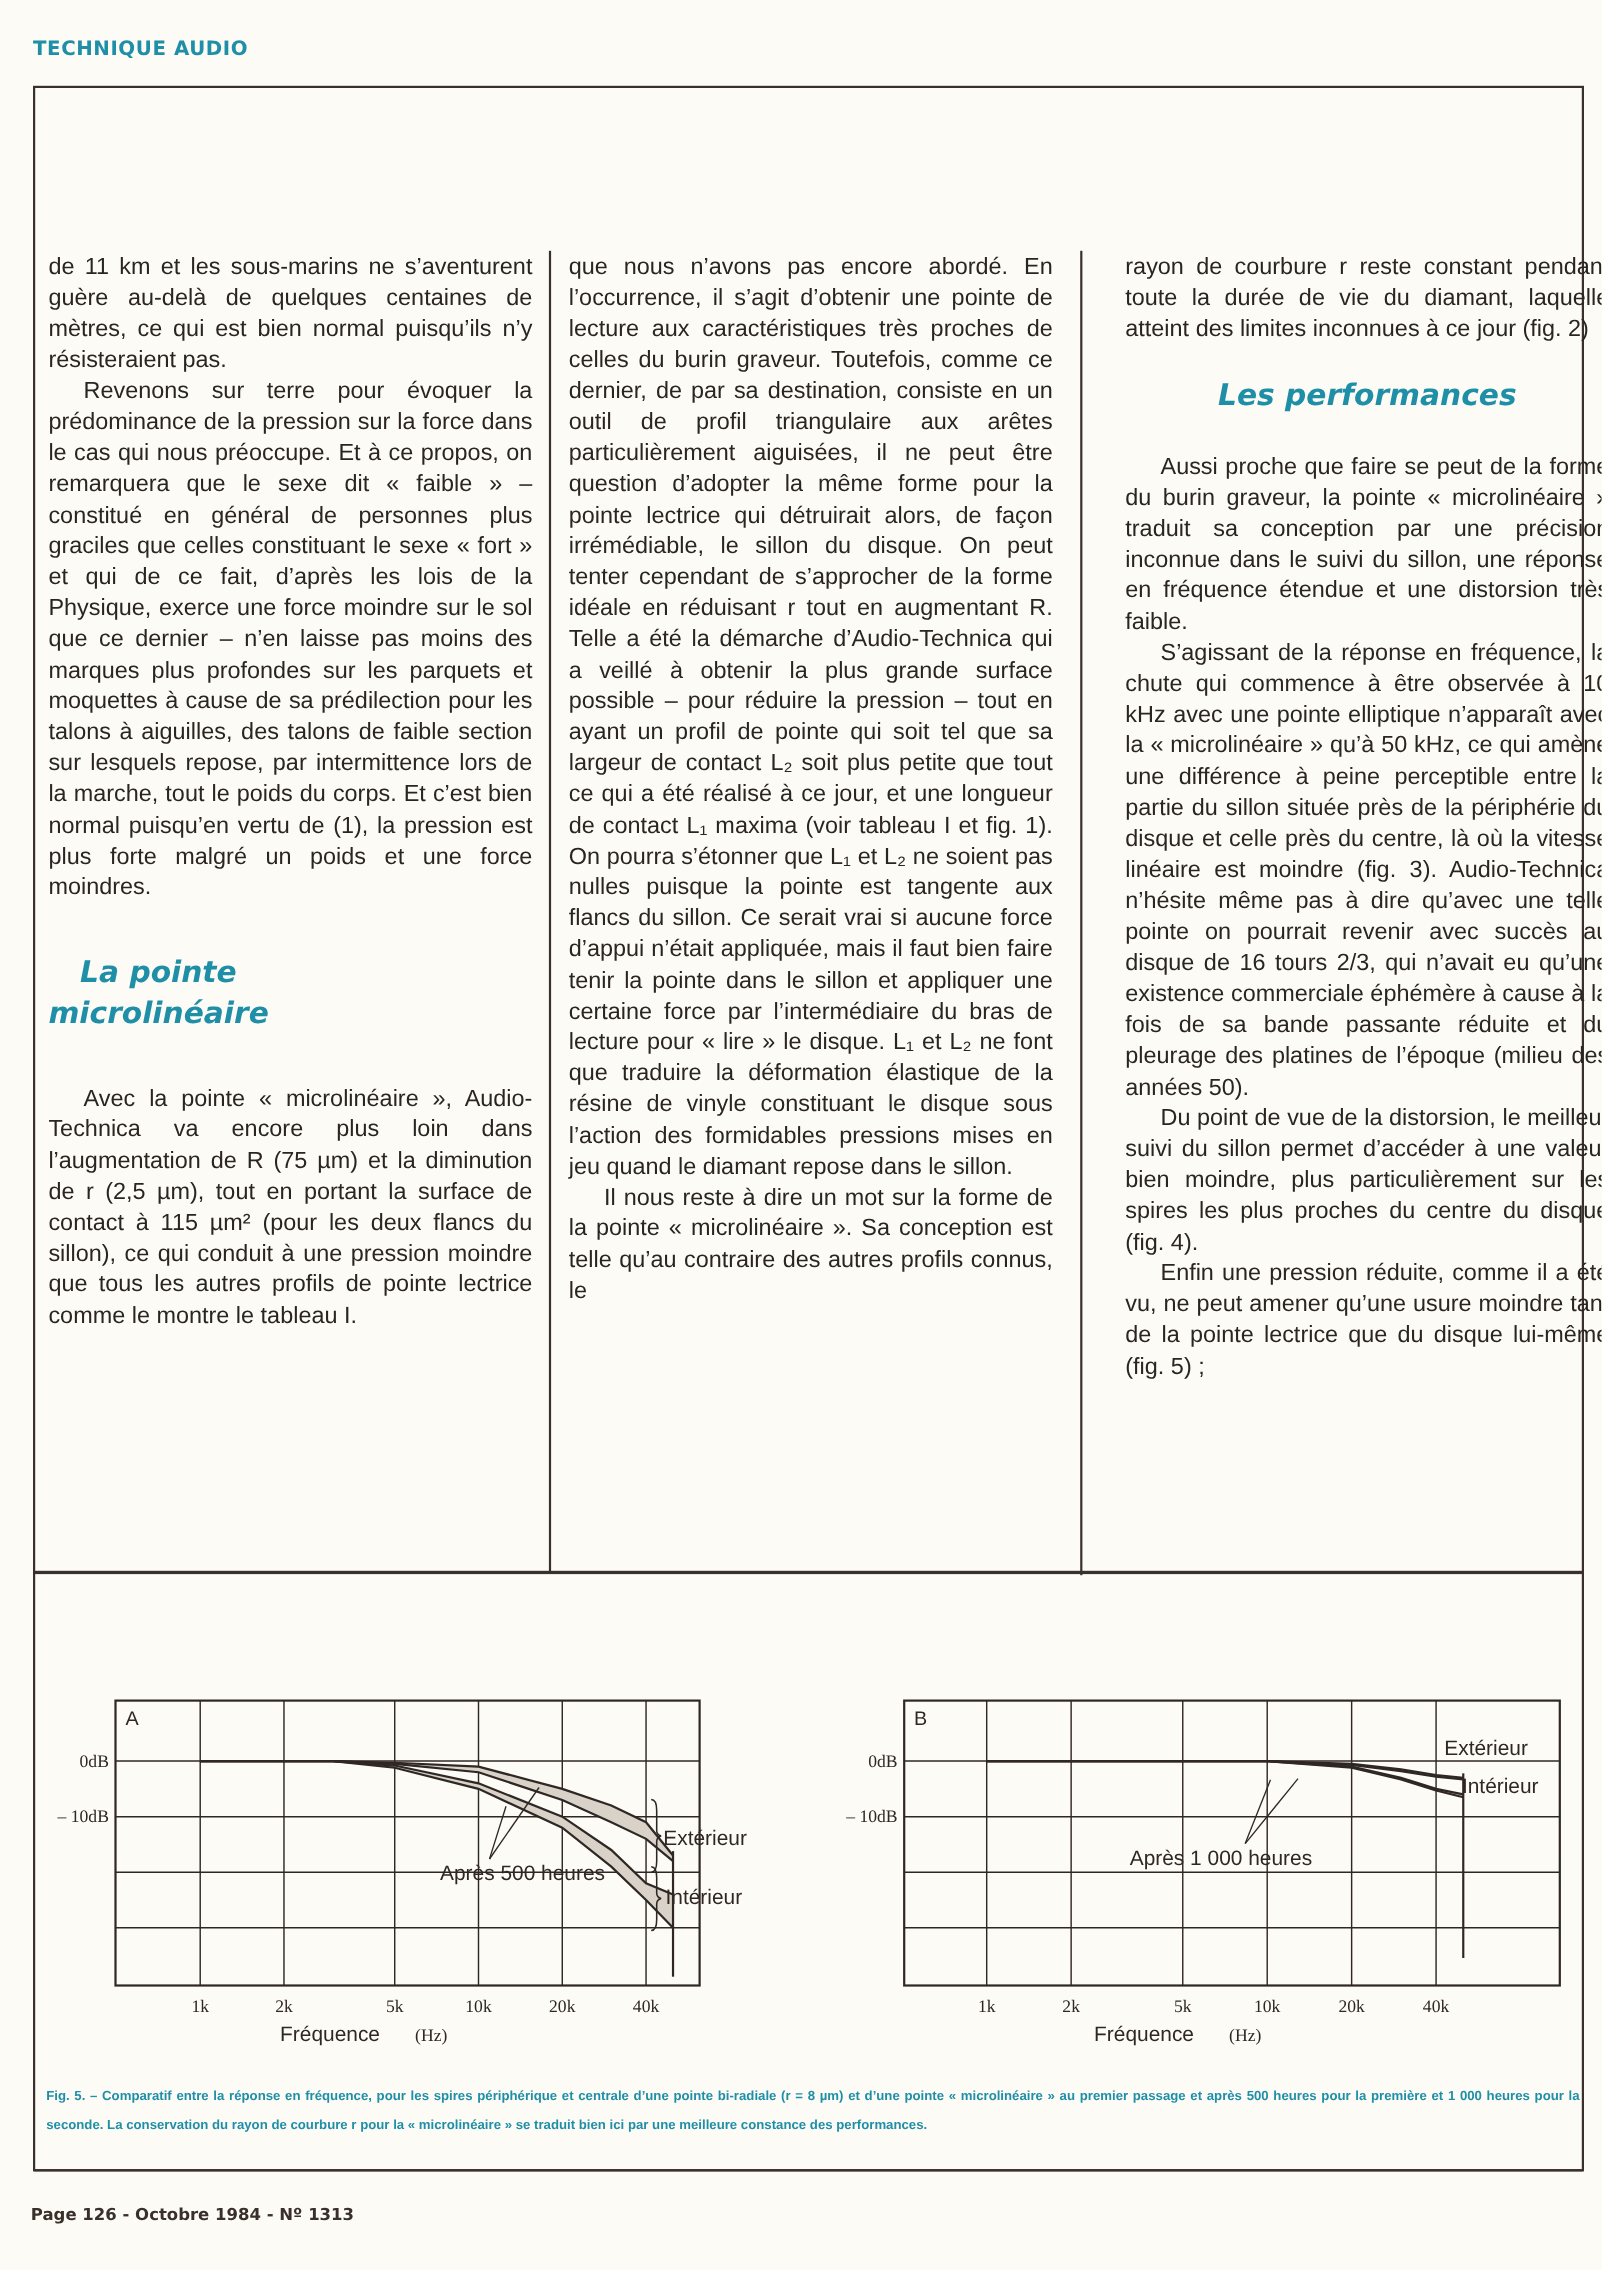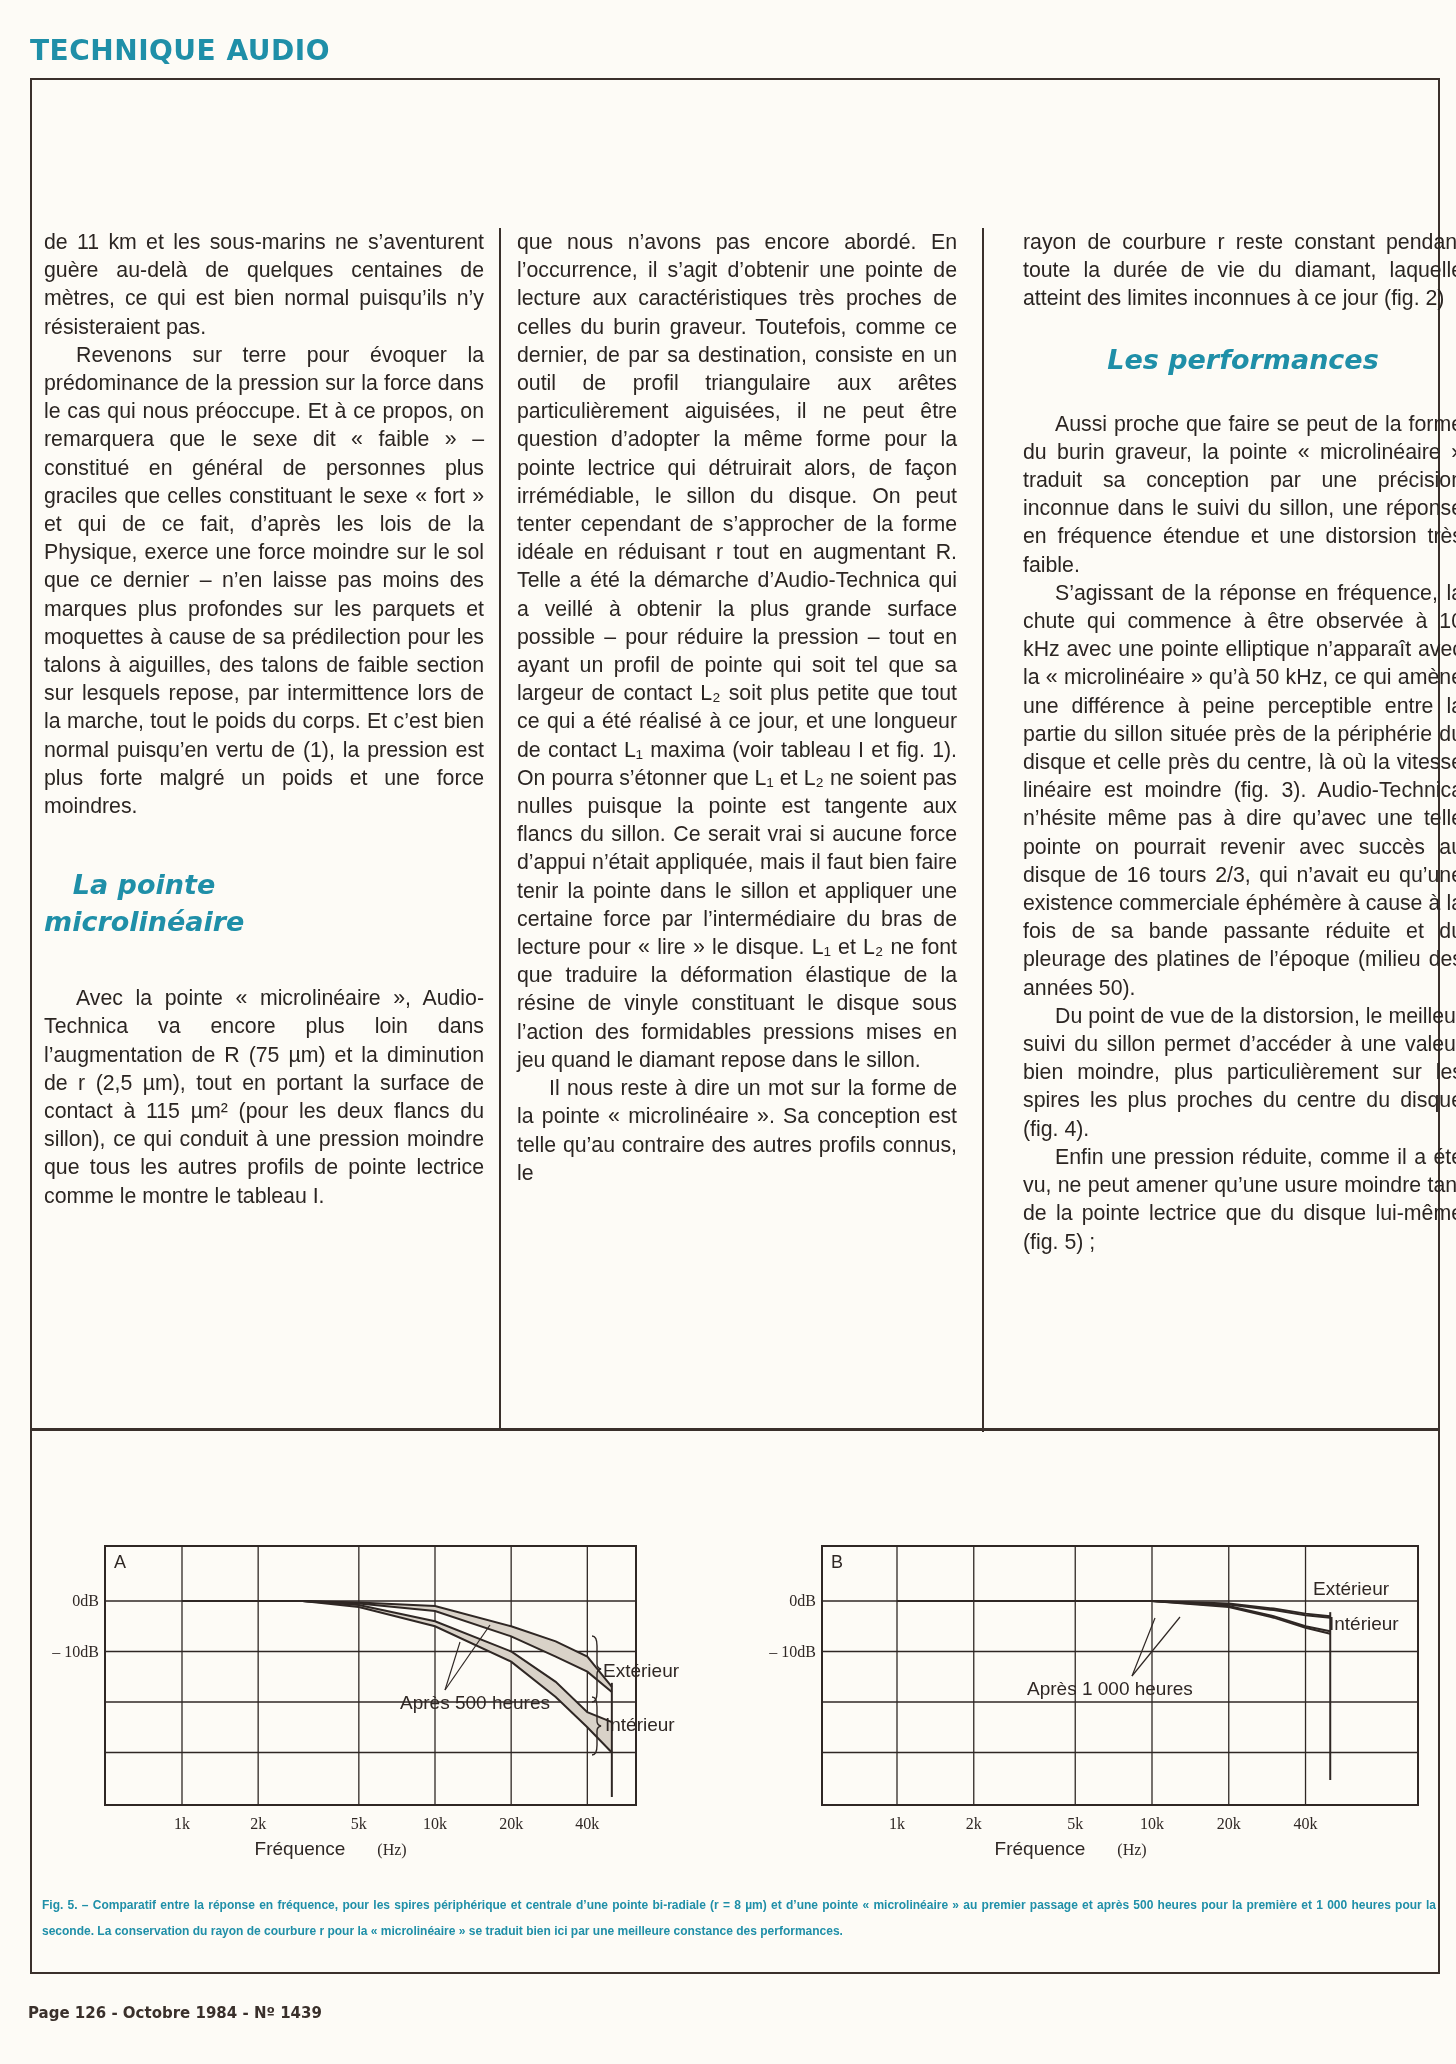--- a/index.html
+++ b/index.html
@@ -3,21 +3,21 @@
 <meta charset="utf-8">
 <style>
   html, body { margin:0; padding:0; }
   body {
     width:1456px; height:2064px; position:relative; overflow:hidden;
     background:#fdfbf6; color:#2b2522;
     font-family:"Liberation Sans", sans-serif;
   }
   .header-title {
     position:absolute; left:30px; top:34px;
-    font-family:"DejaVu Sans", sans-serif; font-weight:bold; font-size:28px;
+    font-family:"DejaVu Sans", sans-serif; font-weight:bold; font-size:18px;
     color:#1f8fa8; letter-spacing:0.5px;
   }
   .frame {
     position:absolute; left:30px; top:78px; width:1410px; height:1896px;
     border:2px solid #3a302b; box-sizing:border-box;
   }
   .col-divider { position:absolute; width:2px; background:#3a302b; }
   .h-divider { position:absolute; height:3px; background:#3a302b; }
   .column {
     position:absolute; top:228px; width:440px;
@@ -143,13 +143,13 @@
     <polyline points="157,71 233.7626488943152,71 335.2373511056848,71 412,71 488.76264889431525,77.06 533.6659199535139,87.66499999999999 565.5252977886305,97.765 590.2373511056848,103.825" fill="none" stroke="#2f2724" stroke-width="2"></polyline>
     <line x1="590.2373511056848" x2="590.2373511056848" y1="82.15" y2="250" stroke="#2f2724" stroke-width="2"></line>
     <text x="287" y="165" font-size="19" fill="#2f2724" font-family="&quot;Liberation Sans&quot;, sans-serif">Après 1 000 heures</text>
     <line x1="392" y1="146" x2="415" y2="88" stroke="#2f2724" stroke-width="1.2"></line>
     <line x1="392" y1="146" x2="440" y2="87" stroke="#2f2724" stroke-width="1.2"></line>
     <text x="573" y="65" font-size="19" fill="#2f2724" font-family="&quot;Liberation Sans&quot;, sans-serif">Extérieur</text>
     <text x="589" y="100" font-size="19" fill="#2f2724" font-family="&quot;Liberation Sans&quot;, sans-serif">Intérieur</text>
   </svg>
 
 <div class="caption">Fig. 5. – Comparatif entre la réponse en fréquence, pour les spires périphérique et centrale d’une pointe bi-radiale (r = 8 µm) et d’une pointe « microlinéaire » au premier passage et après 500 heures pour la première et 1 000 heures pour la seconde. La conservation du rayon de courbure r pour la « microlinéaire » se traduit bien ici par une meilleure constance des performances.</div>
-<div class="footer">Page 126 - Octobre 1984 - Nº 1439</div>
+<div class="footer">Page 126 - Octobre 1984 - Nº 1313</div>
 
 </body></html>

